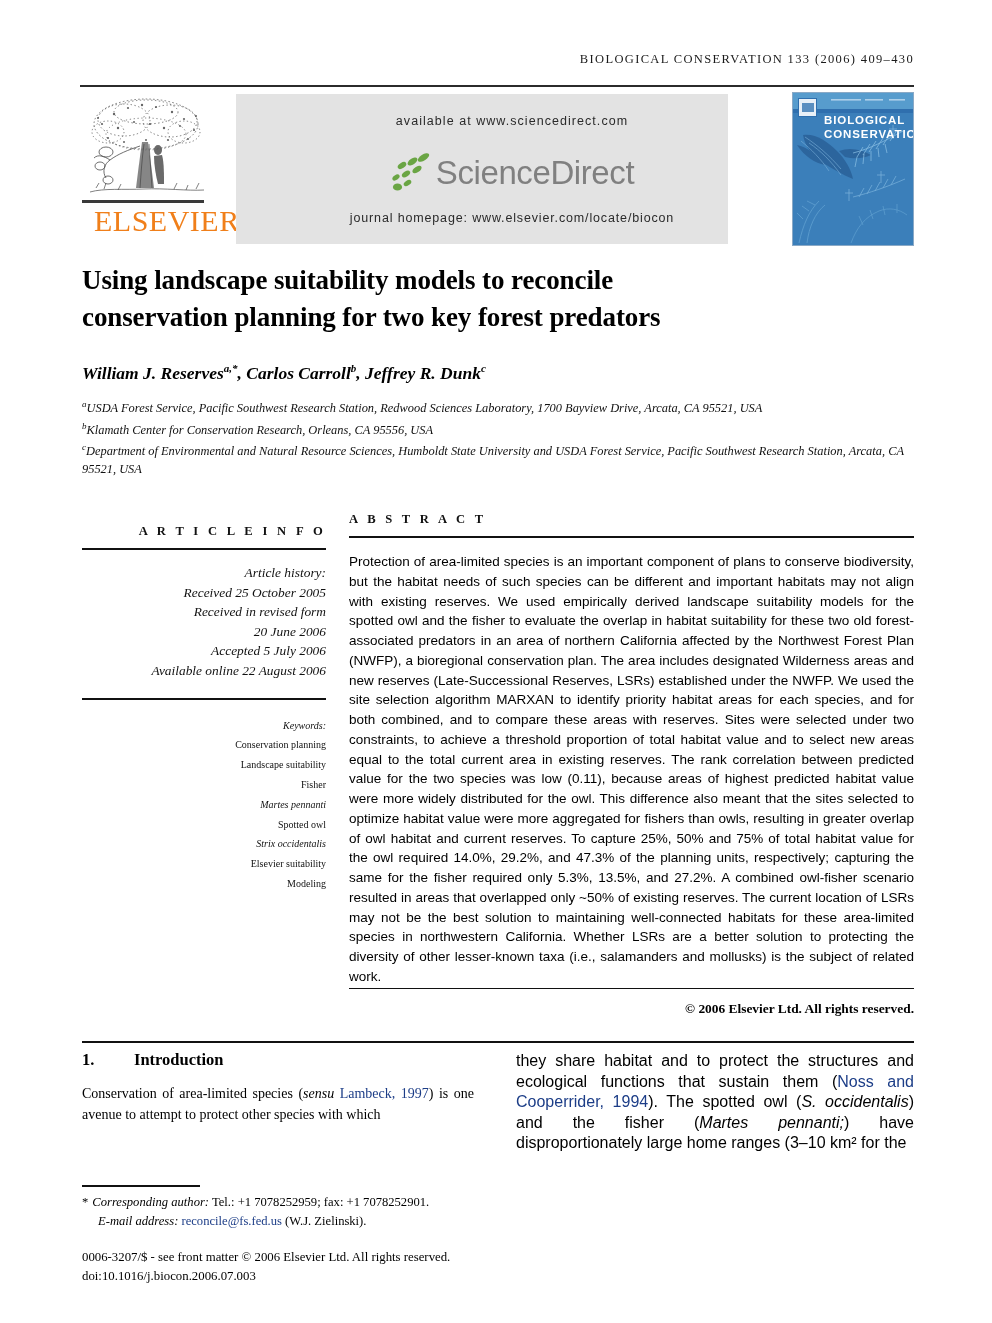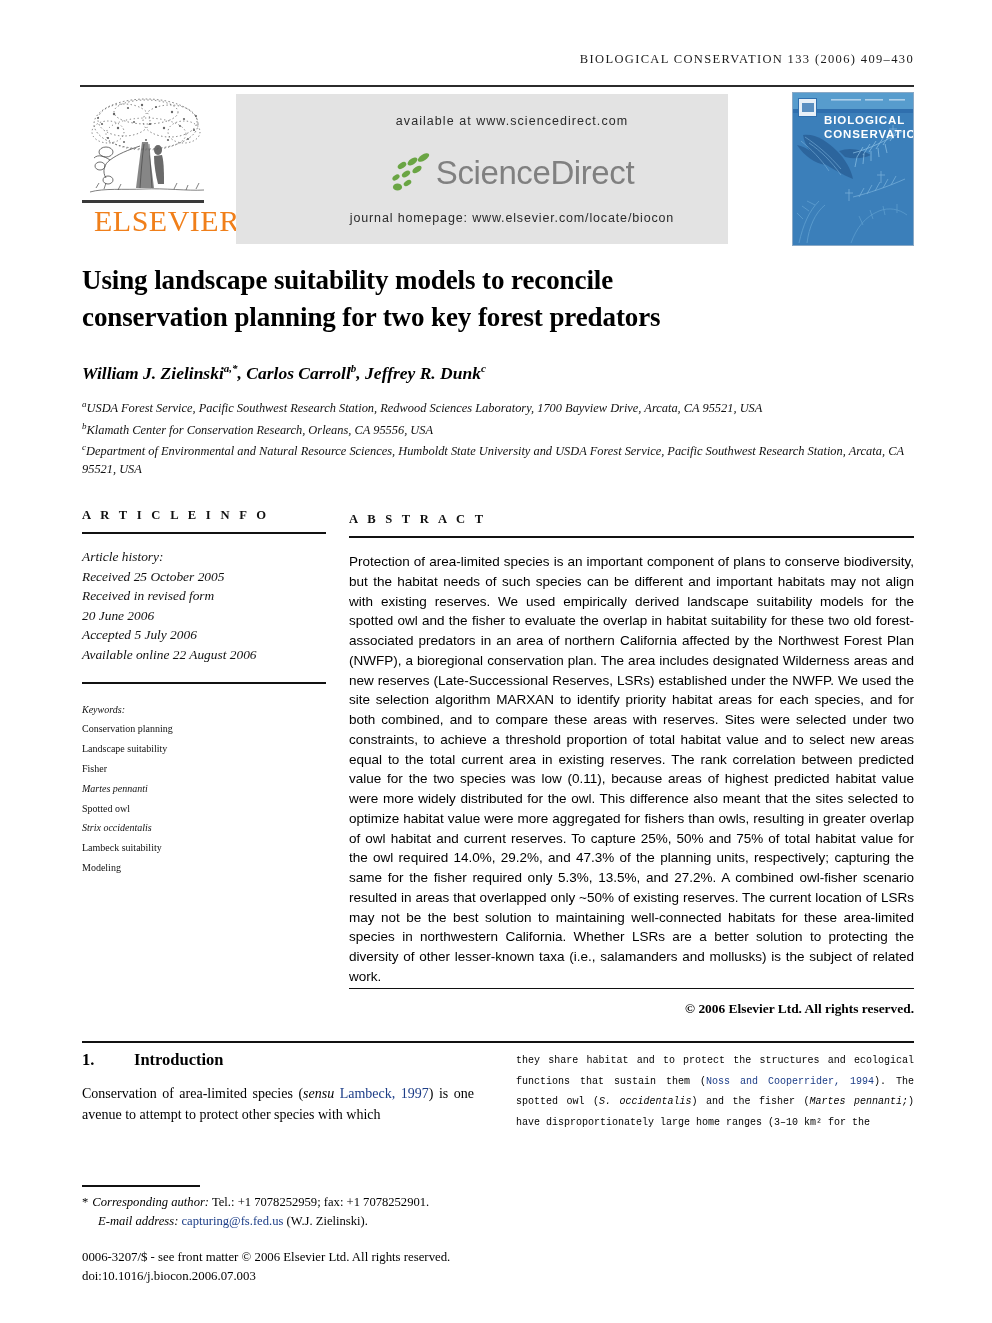--- a/index.html
+++ b/index.html
@@ -220,22 +220,23 @@
     font-size: 12.4px;
     line-height: 17.6px;
     color: #111;
   }
   .affiliations sup { font-size: 9px; vertical-align: super; }
 
   
   .info-col {
     position: absolute;
     left: 82px;
-    top: 508px;
+    top: 524px;
     width: 244px;
+    text-align: right;
   }
   .abstract-col {
     position: absolute;
     left: 349px;
     top: 512px;
     width: 565px;
   }
 
   .sec-head {
     font-family: "Liberation Serif", "DejaVu Serif", serif;
@@ -330,22 +331,22 @@
     font-family: "Liberation Serif", "DejaVu Serif", serif;
     font-size: 14px;
     line-height: 20.5px;
     text-align: justify;
   }
   .intro-right {
     position: absolute;
     left: 516px;
     top: 1051px;
     width: 398px;
-    font-family: Liberation Mono, monospace;
-    font-size: 10px;
+    font-family: Liberation Sans, sans-serif;
+    font-size: 16px;
     line-height: 20.5px;
     text-align: justify;
   }
   .cite { color: #1c3d87; }
   .ital { font-style: italic; }
 
   
   .foot-rule {
     position: absolute;
     left: 82px;
@@ -527,21 +528,21 @@
       </div>
     </div>
   </div>
 
   <div class="article-title">
     <div>Using landscape suitability models to reconcile</div>
     <div>conservation planning for two key forest predators</div>
   </div>
 
   <div class="authors">
-    <span>William J. Zielinski</span><sup>a,*</sup>,
+    <span>William J. Reserves</span><sup>a,*</sup>,
     <span>Carlos Carroll</span><sup>b</sup>,
     <span>Jeffrey R. Dunk</span><sup>c</sup>
   </div>
 
   <div class="affiliations">
     <div><sup>a</sup><span>USDA Forest Service, Pacific Southwest Research Station, Redwood Sciences Laboratory, 1700 Bayview Drive, Arcata, CA 95521, USA</span></div>
     <div><sup>b</sup><span>Klamath Center for Conservation Research, Orleans, CA 95556, USA</span></div>
     <div><sup>c</sup><span>Department of Environmental and Natural Resource Sciences, Humboldt State University and USDA Forest Service, Pacific Southwest Research Station, Arcata, CA 95521, USA</span></div>
   </div>
 
@@ -558,21 +559,21 @@
     </div>
     <div class="info-rule"></div>
     <div class="kw-block">
       <div class="kw-head">Keywords:</div>
       <div class="kw">Conservation planning</div>
       <div class="kw">Landscape suitability</div>
       <div class="kw">Fisher</div>
       <div class="kw italic">Martes pennanti</div>
       <div class="kw">Spotted owl</div>
       <div class="kw italic">Strix occidentalis</div>
-      <div class="kw">Lambeck suitability</div>
+      <div class="kw">Elsevier suitability</div>
       <div class="kw">Modeling</div>
     </div>
   </div>
 
   <div class="abstract-col">
     <div class="sec-head">A B S T R A C T</div>
     <div class="sec-rule"></div>
     <div class="abstract-body">Protection of area-limited species is an important component of plans to conserve biodiversity, but the habitat needs of such species can be different and important habitats may not align with existing reserves. We used empirically derived landscape suitability models for the spotted owl and the fisher to evaluate the overlap in habitat suitability for these two old forest-associated predators in an area of northern California affected by the Northwest Forest Plan (NWFP), a bioregional conservation plan. The area includes designated Wilderness areas and new reserves (Late-Successional Reserves, LSRs) established under the NWFP. We used the site selection algorithm MARXAN to identify priority habitat areas for each species, and for both combined, and to compare these areas with reserves. Sites were selected under two constraints, to achieve a threshold proportion of total habitat value and to select new areas equal to the total current area in existing reserves. The rank correlation between predicted value for the two species was low (0.11), because areas of highest predicted habitat value were more widely distributed for the owl. This difference also meant that the sites selected to optimize habitat value were more aggregated for fishers than owls, resulting in greater overlap of owl habitat and current reserves. To capture 25%, 50% and 75% of total habitat value for the owl required 14.0%, 29.2%, and 47.3% of the planning units, respectively; capturing the same for the fisher required only 5.3%, 13.5%, and 27.2%. A combined owl-fisher scenario resulted in areas that overlapped only ~50% of existing reserves. The current location of LSRs may not be the best solution to maintaining well-connected habitats for these area-limited species in northwestern California. Whether LSRs are a better solution to protecting the diversity of other lesser-known taxa (i.e., salamanders and mollusks) is the subject of related work.</div>
     <div class="copyright">© 2006 Elsevier Ltd. All rights reserved.</div>
   </div>
@@ -591,21 +592,21 @@
   <div class="intro-right">
     <span>they share habitat and to protect the structures and ecological functions that sustain them (</span><span class="cite">Noss and Cooperrider, 1994</span><span>). The spotted owl (</span><span class="ital">S. occidentalis</span><span>) and the fisher (</span><span class="ital">Martes pennanti;</span><span>) have disproportionately large home ranges (3–10 km² for the</span>
   </div>
 
   <div class="foot-rule"></div>
   <div class="footnote">
     <div>
       <span class="star">*</span><span class="corr">Corresponding author:</span> <span>Tel.: +1 7078252959; fax: +1 7078252901.</span>
     </div>
     <div class="indent">
-      <span class="email-lbl">E-mail address:</span> <span class="link">capturing@fs.fed.us</span> <span>(W.J. Zielinski).</span>
+      <span class="email-lbl">E-mail address:</span> <span class="link">reconcile@fs.fed.us</span> <span>(W.J. Zielinski).</span>
     </div>
   </div>
   <div class="imprint">
     <div>0006-3207/$ - see front matter © 2006 Elsevier Ltd. All rights reserved.</div>
     <div>doi:10.1016/j.biocon.2006.07.003</div>
   </div>
 
 </div>
 
 </body></html>

